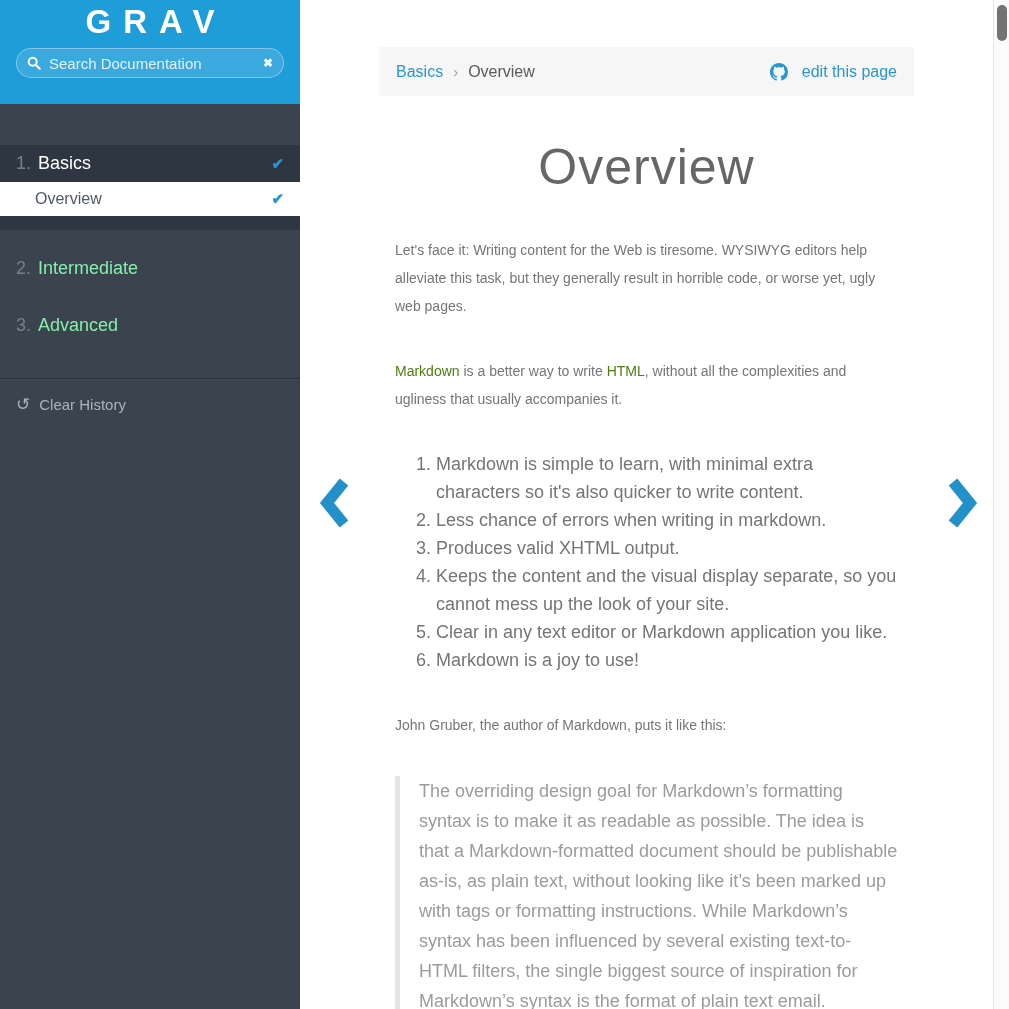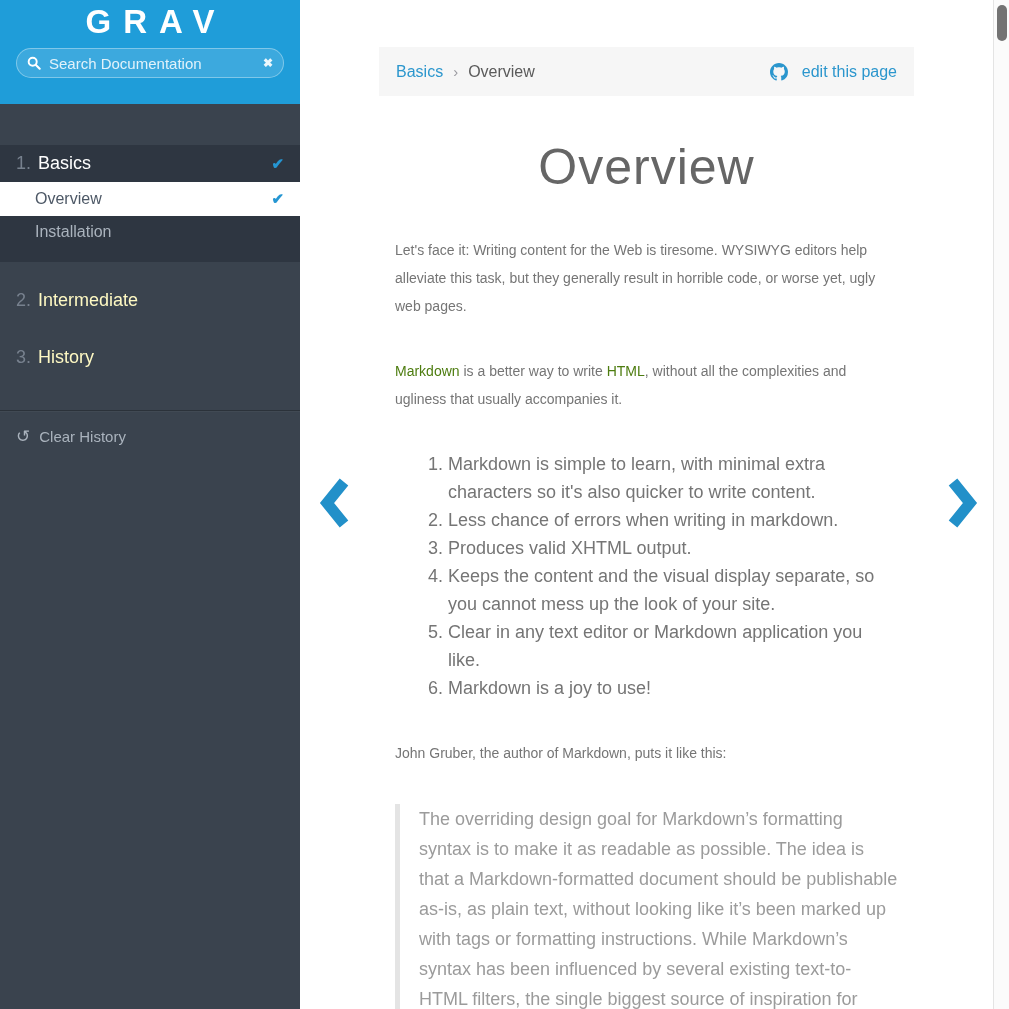--- a/index.html
+++ b/index.html
@@ -53,21 +53,21 @@
   }
 
   .nav{margin-top:41px;}
   .chapter-block{background:var(--sidebar-active-block-bg);padding-bottom:14px;}
   .chapter-title{
     display:flex;align-items:center;
     padding:8px 16px;font-size:18px;cursor:pointer;
   }
   .chapter-title .num{color:#77818e;margin-right:7px;}
   .chapter-title .lbl{color:#ffffff;}
-  .chapter-title.dim .lbl{color:#fef9c3;}
+  .chapter-title.dim .lbl{color:#86efac;}
   .chapter-title .check,.nav-item .check{margin-left:auto;}
   .check{
     color:var(--check-blue);font-size:15px;font-weight:bold;
   }
   .nav-item{
     display:flex;align-items:center;
     padding:7px 16px 7px 35px;font-size:16px;color:#aab3bd;cursor:pointer;
   }
   .nav-item.active{background:#ffffff;color:#4d5866;padding-top:8px;padding-bottom:8px;}
   .chapter-title.standalone{margin-top:20px;}
@@ -104,21 +104,21 @@
   .page-body{padding:0 16px;}
   .page-title{
     text-align:center;color:#666666;font-size:50px;font-weight:500;
     letter-spacing:1px;margin:42px 0 40px;
   }
   .page-body p{
     font-size:14px;line-height:28px;color:#757575;margin:37px 0;
   }
   .page-body strong{color:#4d7c0f;font-weight:normal;}
   ol.benefits{
-    margin:27px 12px;padding-left:41px;
+    margin:27px 0;padding-left:41px;
     font-size:18px;line-height:28px;color:#757575;
   }
   blockquote.quote{
     margin:29px 0 0;border-left:5px solid #e4e4e4;
     padding-left:19px;color:#9b9b9b;font-size:18px;line-height:30px;
   }
 
   
   .pager{position:absolute;top:477px;width:34px;height:52px;cursor:pointer;}
   .pager.prev{left:318px;}
@@ -157,32 +157,29 @@
     <div class="chapter-block">
       <div class="chapter-title">
         <span class="num">1.</span>
         <span class="lbl">Basics</span>
         <span class="check">✔</span>
       </div>
       <div class="nav-item active">
         <span>Overview</span>
         <span class="check">✔</span>
       </div>
-      <div class="nav-item">
-        <span>Installation</span>
-      </div>
     </div>
 
     <div class="chapter-title dim standalone">
       <span class="num">2.</span>
       <span class="lbl">Intermediate</span>
     </div>
     <div class="chapter-title dim standalone">
       <span class="num">3.</span>
-      <span class="lbl">History</span>
+      <span class="lbl">Advanced</span>
     </div>
   </nav>
 
   <div class="sidebar-footer-divider"></div>
   <div class="clear-history">
     <span class="hist-icon">↺</span>
     <span>Clear History</span>
   </div>
 </aside>
 

